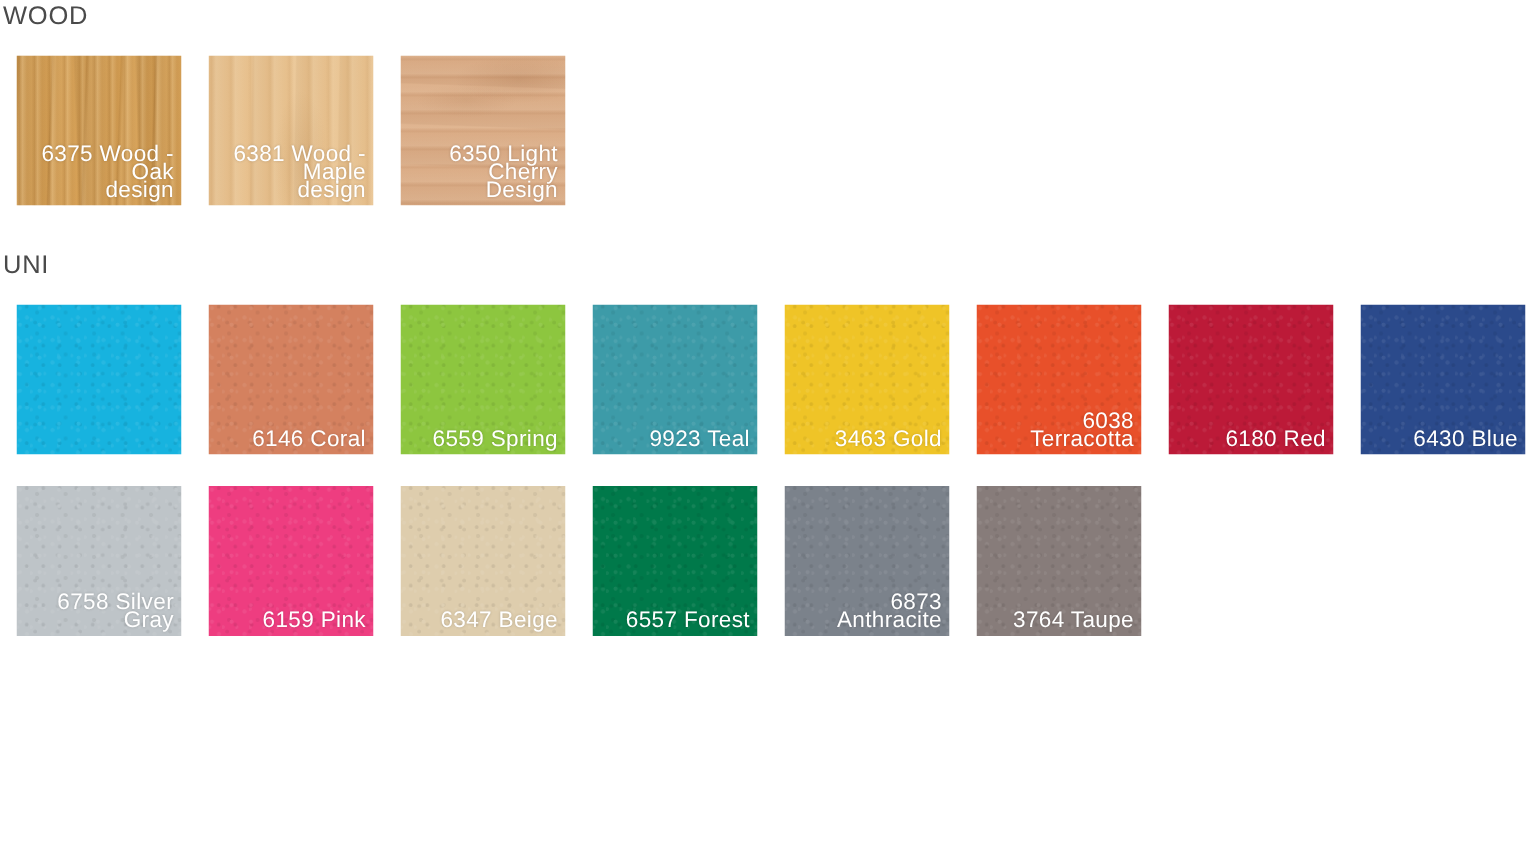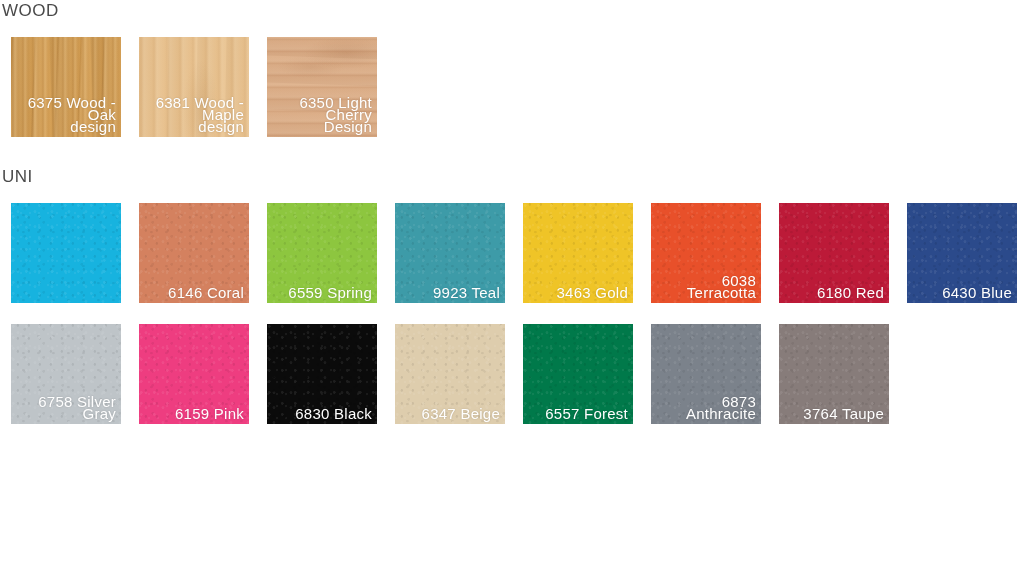--- a/index.html
+++ b/index.html
@@ -242,26 +242,20 @@
           <div class="grain"></div>
         </div>
         <div class="swatch-label">6758 Silver Gray</div>
       </div>
       <div class="swatch" title="6159 Pink">
         <div class="swatch-surface" style="background: rgb(238, 61, 128);">
           <div class="grain"></div>
         </div>
         <div class="swatch-label">6159 Pink</div>
       </div>
-      <div class="swatch" title="6830 Black">
-        <div class="swatch-surface" style="background: rgb(11, 11, 11);">
-          <div class="grain"></div>
-        </div>
-        <div class="swatch-label">6830 Black</div>
-      </div>
       <div class="swatch" title="6347 Beige">
         <div class="swatch-surface" style="background: rgb(222, 205, 173);">
           <div class="grain"></div>
         </div>
         <div class="swatch-label">6347 Beige</div>
       </div>
       <div class="swatch" title="6557 Forest">
         <div class="swatch-surface" style="background: rgb(0, 121, 74);">
           <div class="grain"></div>
         </div>

